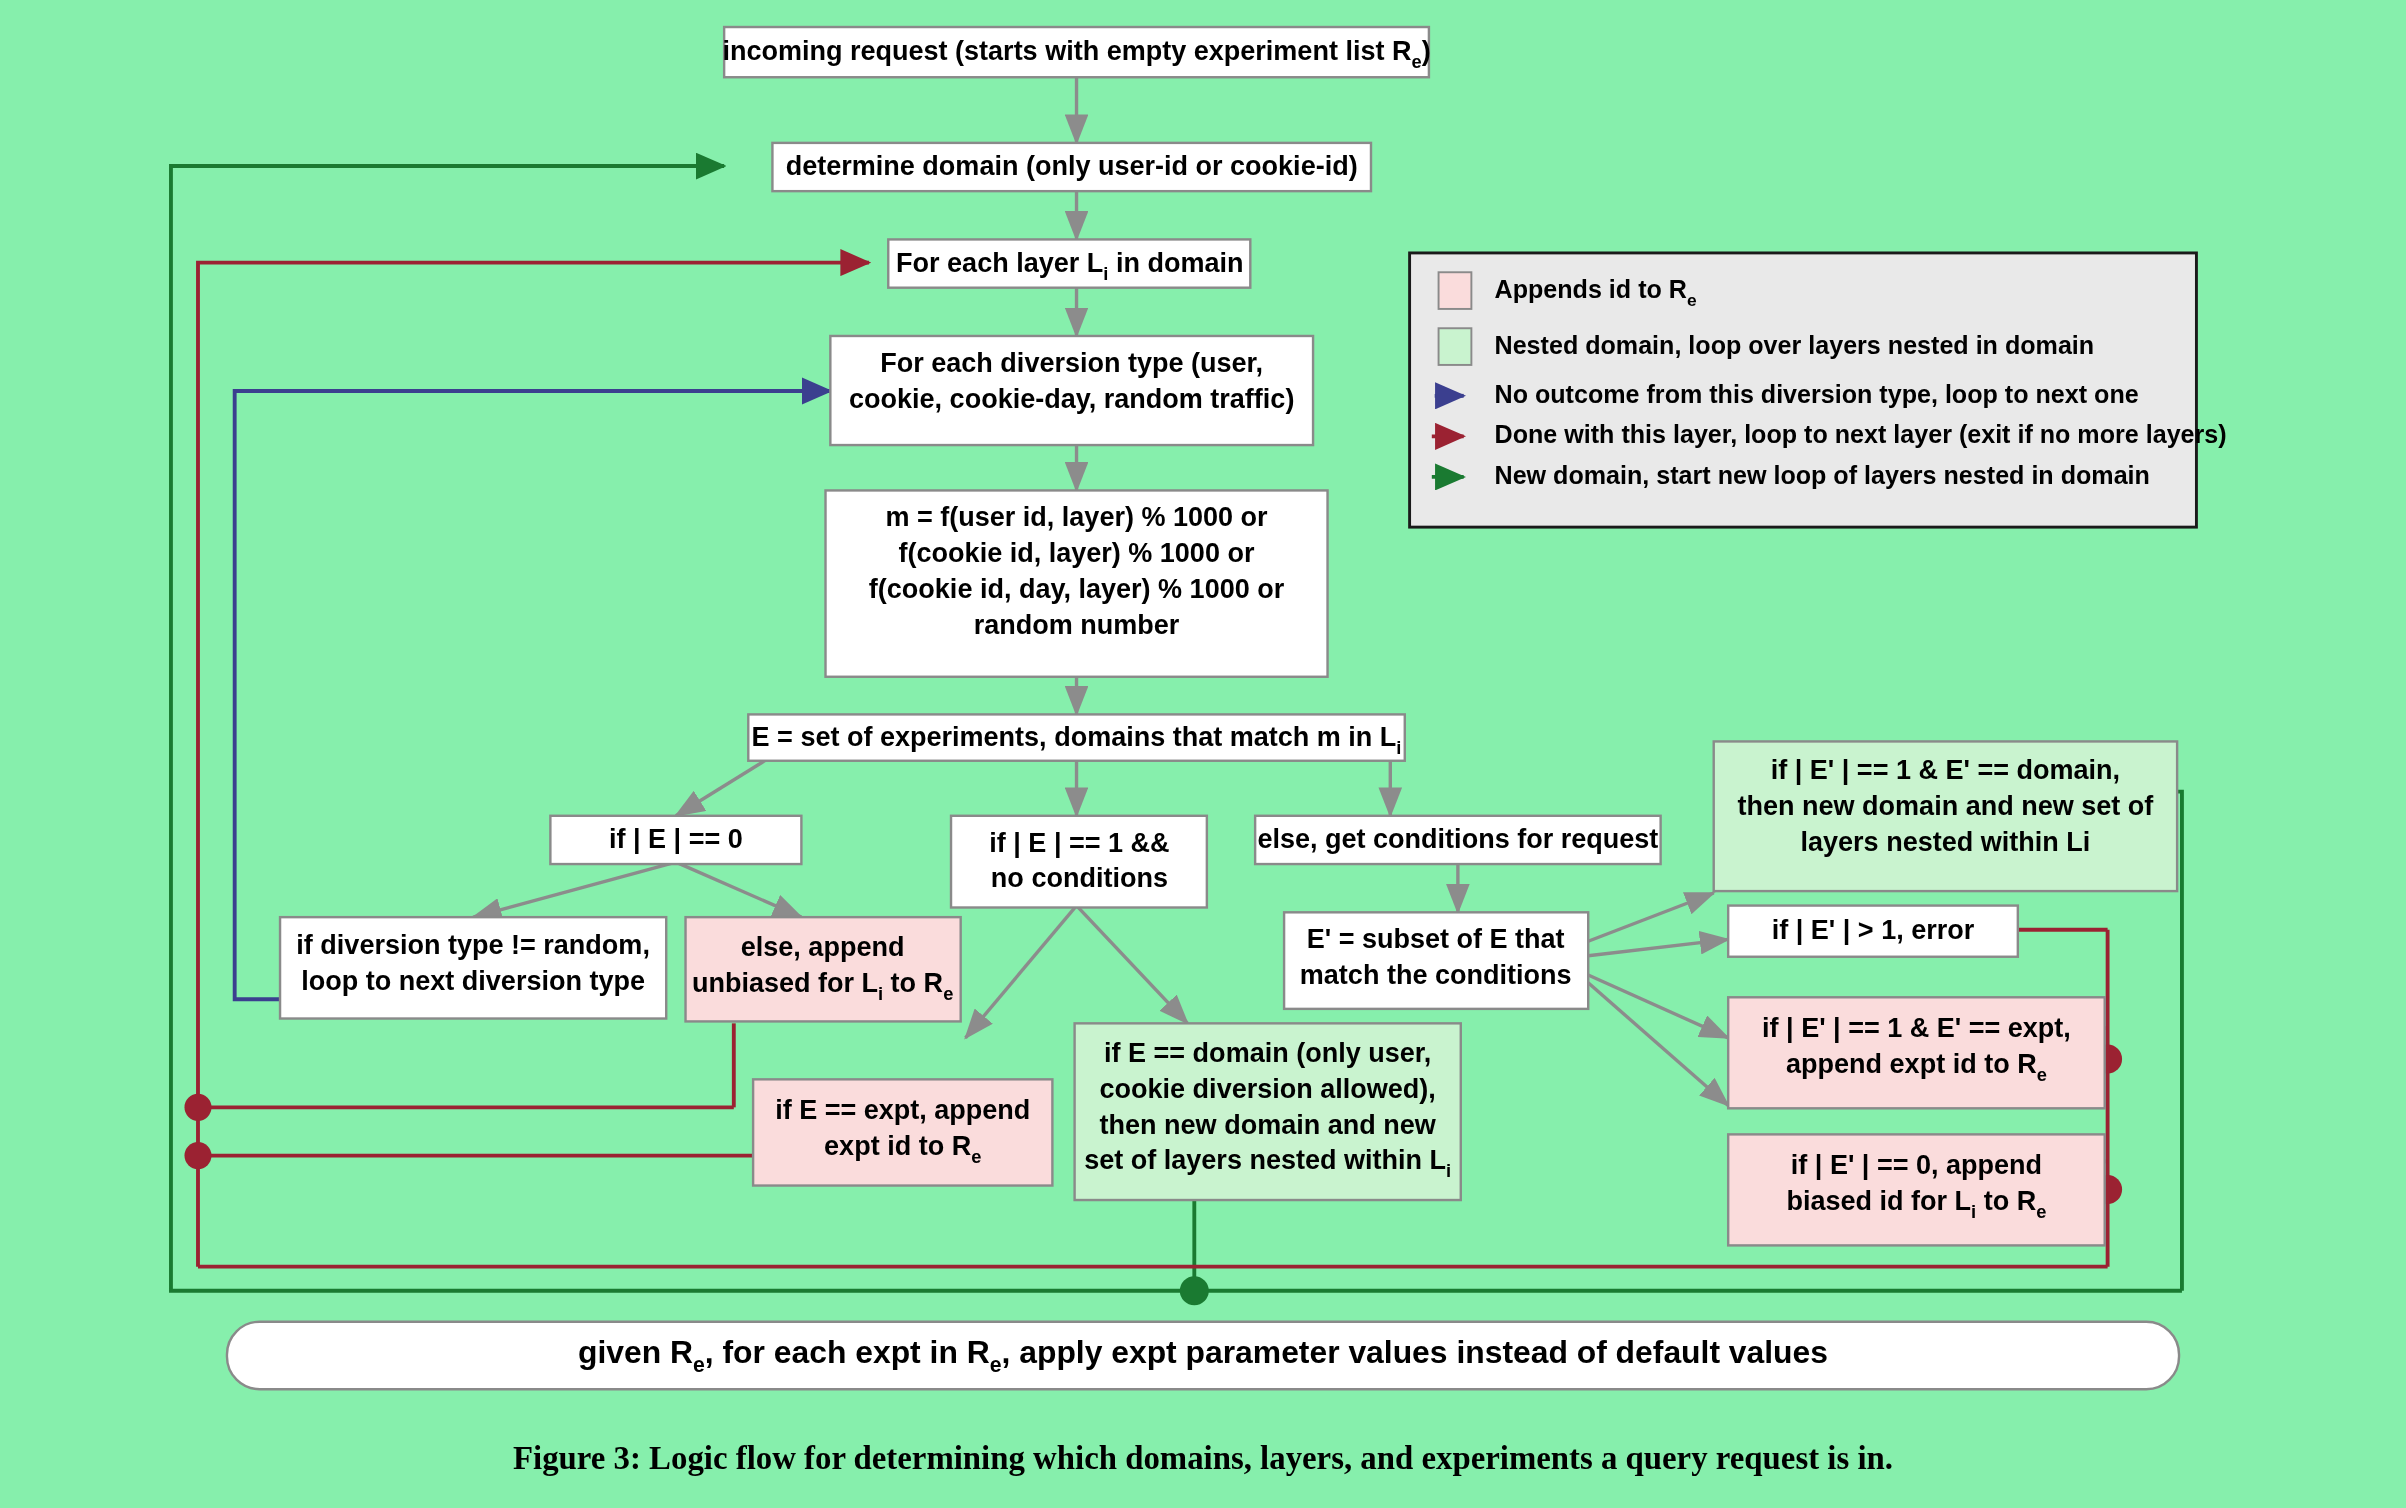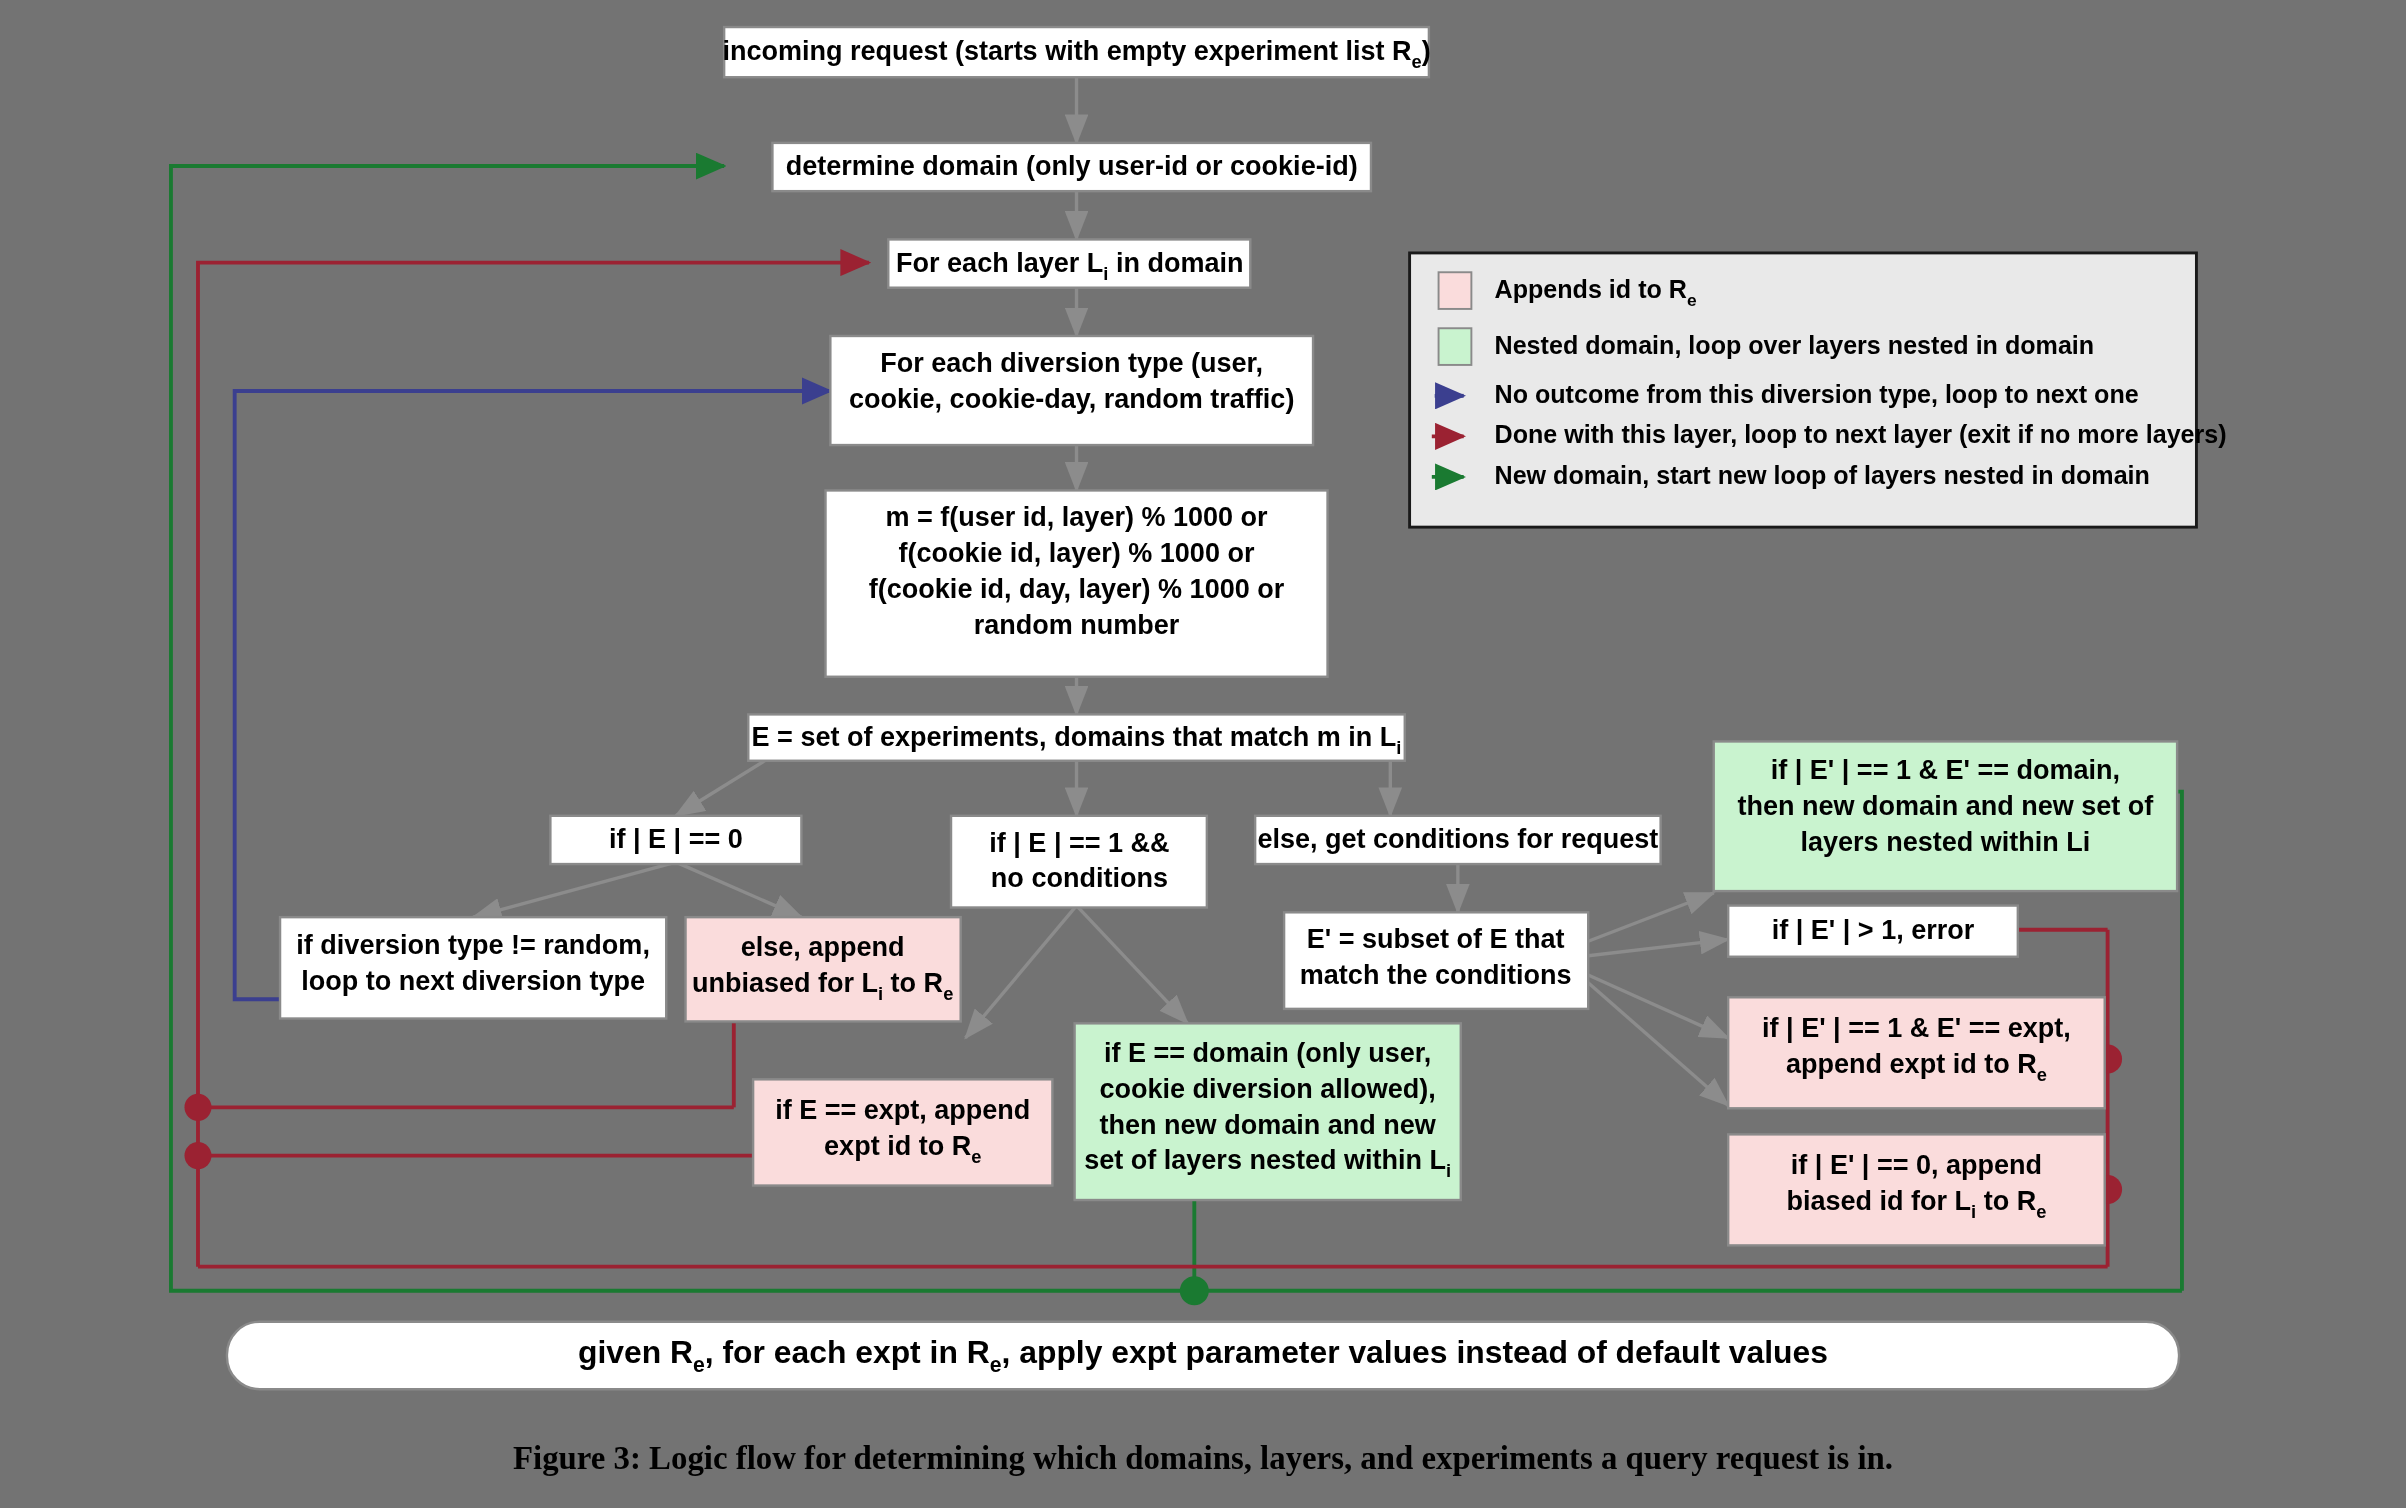--- a/index.html
+++ b/index.html
@@ -1,18 +1,18 @@
 <!DOCTYPE html>
 <html><head>
 <meta charset="utf-8">
 <style>
   html,body{margin:0;padding:0;background:#ffffff;}
   body{width:2406px;height:1508px;overflow:hidden;
        font-family:"Liberation Sans", sans-serif;}
-  #figure{position:relative;width:2406px;height:1508px;background:#737373;}
+  #figure{position:relative;width:2406px;height:1508px;background:#86efac;}
   svg#flow{position:absolute;left:0;top:0;width:2406px;height:1508px;}
   .boxtext{font-family:"Liberation Sans", sans-serif;font-weight:bold;
            fill:#000;text-anchor:middle;dominant-baseline:middle;}
   .legtext{font-family:"Liberation Sans", sans-serif;font-weight:bold;
            fill:#000;text-anchor:start;dominant-baseline:middle;font-size:26px;}
   .caption{font-family:"Liberation Serif", serif;font-weight:bold;
            fill:#000;text-anchor:middle;font-size:34px;}
   .nodebox{stroke:#8a8a8a;stroke-width:2.5;}
   .fill-white{fill:#ffffff;}
   .fill-pink{fill:#fadcdc;}

